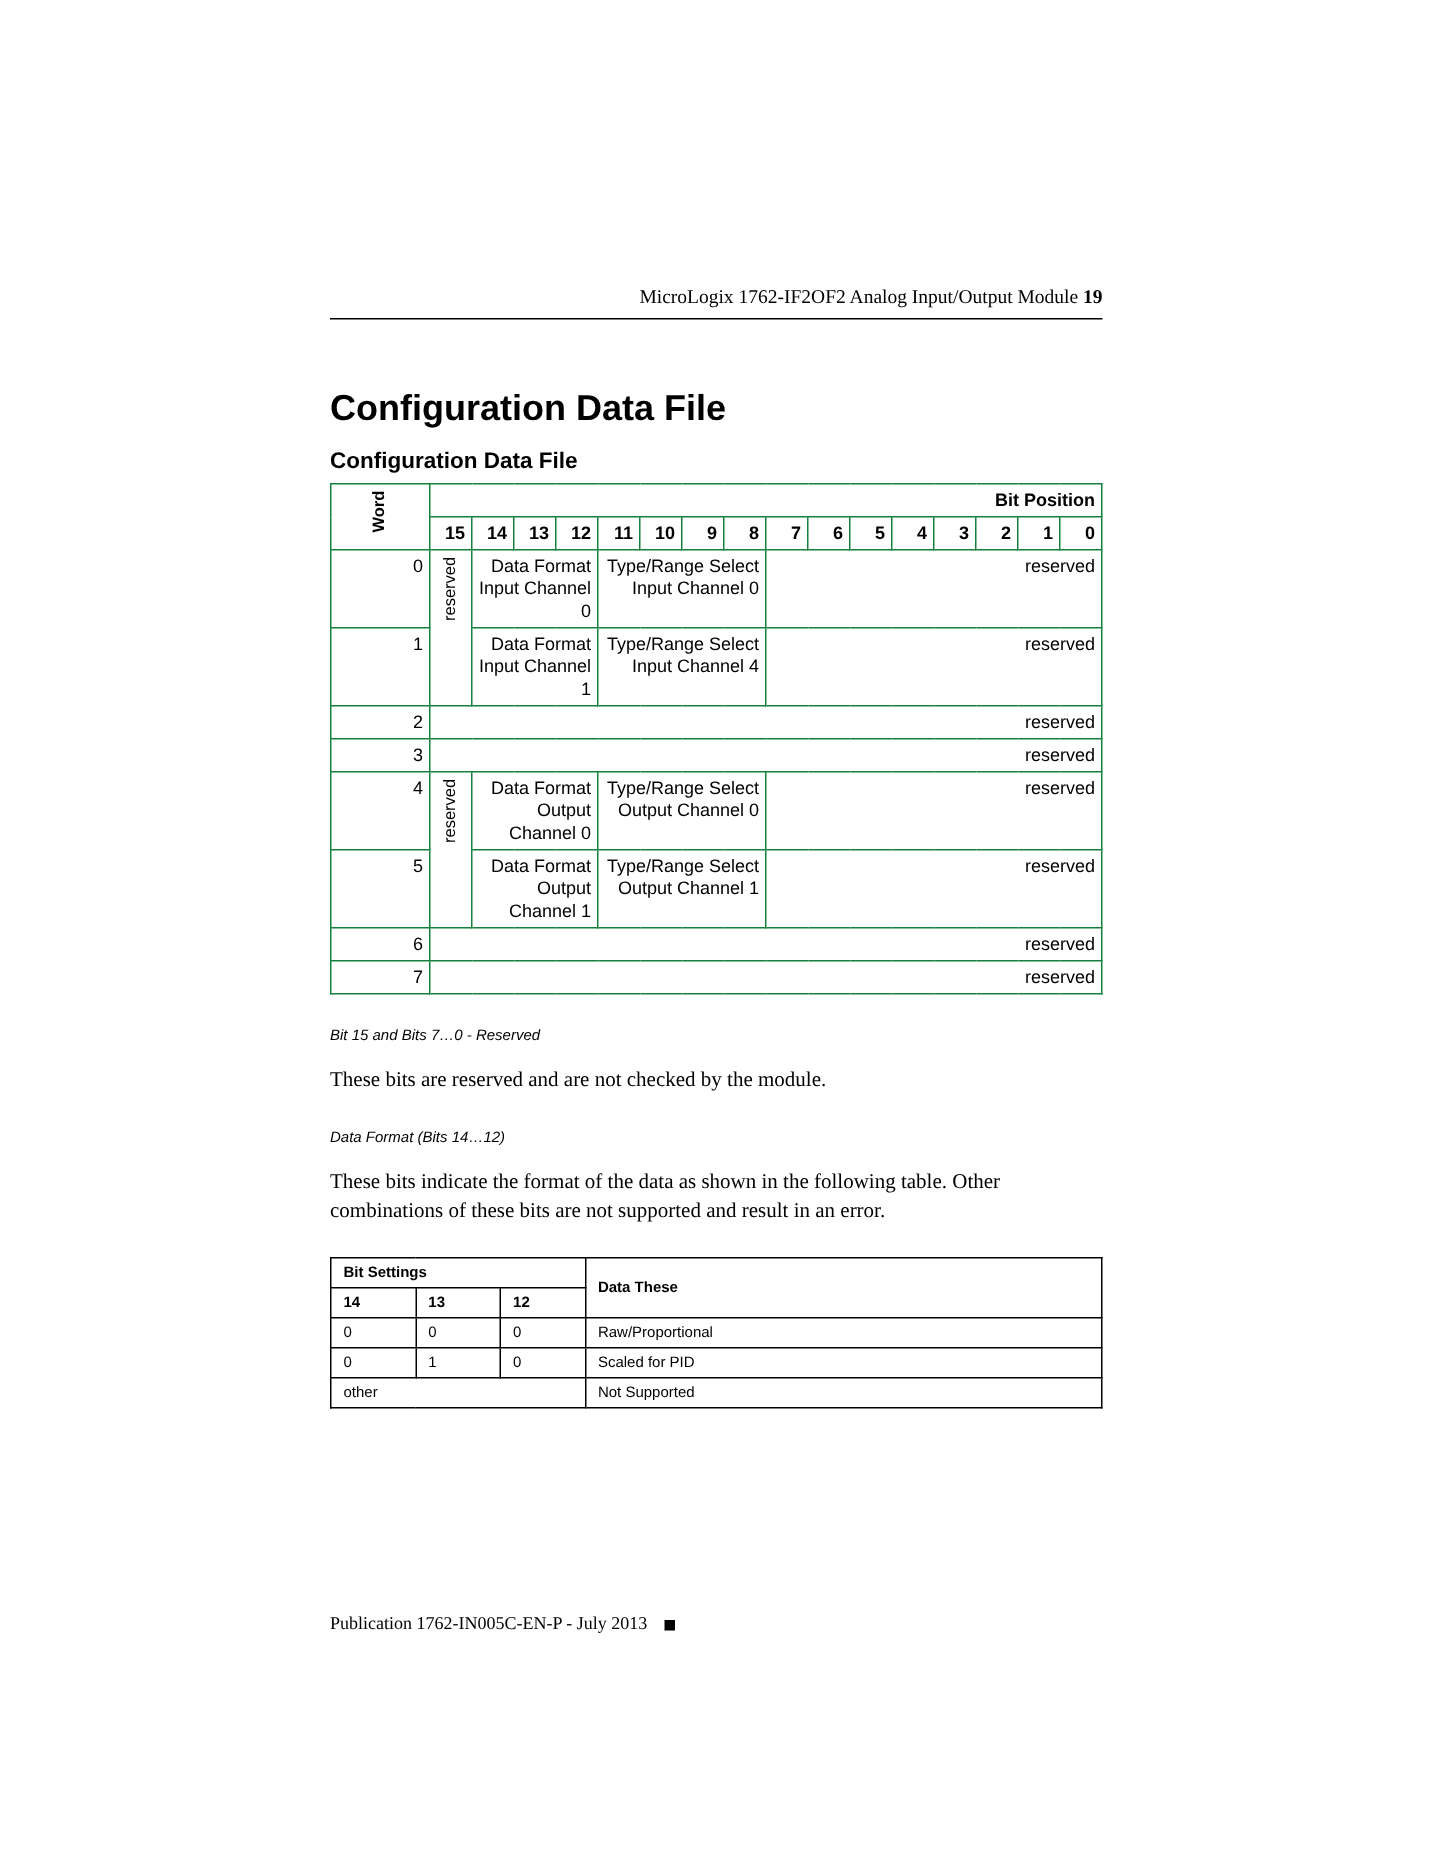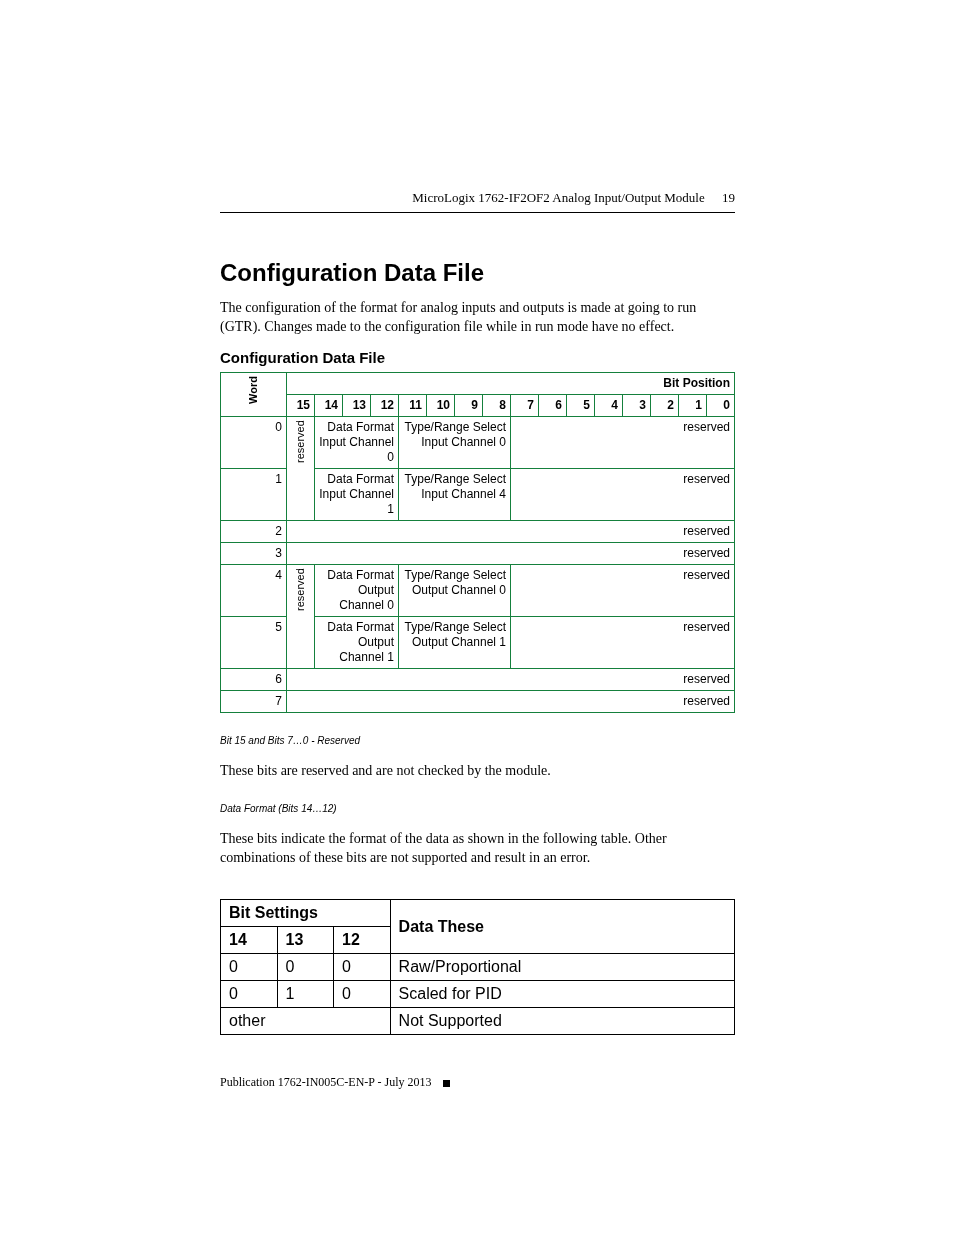--- a/index.html
+++ b/index.html
@@ -17,21 +17,21 @@
     left: 220px;
     top: 190px;
     width: 515px;
   }
   .running-head {
     font-family: Georgia, serif;
     font-size: 13px;
     text-align: right;
     margin-bottom: 6px;
   }
-  .running-head .pg { font-weight: normal; margin-left: 14px; }
+  .running-head .pg { font-weight: bold; }
   .head-rule { border-top: 1px solid #000; margin-bottom: 46px; }
   .h1 {
     font-family: Helvetica, Arial, sans-serif;
     font-weight: bold;
     font-size: 24px;
     margin: 0 0 12px 0;
   }
   .body-p {
     font-family: Georgia, serif;
     font-size: 14px;
@@ -79,22 +79,22 @@
     text-align: center;
     vertical-align: middle !important;
     padding: 4px 2px !important;
     font-size: 11px;
   }
   .narrow { width: 28px; margin-top: 44px; }
   table.fmt {
     border-collapse: collapse;
     width: 100%;
     font-family: Helvetica, Arial, sans-serif;
-    font-size: 16px;
-    margin-top: 32px;
+    font-size: 10px;
+    margin-top: 20px;
   }
   table.fmt th, table.fmt td {
     border: 1px solid #000;
     padding: 4px 8px;
     text-align: left;
   }
   table.fmt th { font-weight: bold; }
   .footer {
     position: absolute;
     left: 220px;
@@ -117,21 +117,20 @@
 
 <div class="page">
 
   <div class="running-head">
     <span>MicroLogix 1762-IF2OF2 Analog Input/Output Module</span>
     <span class="pg">19</span>
   </div>
   <div class="head-rule"></div>
 
   <div class="h1">Configuration Data File</div>
-  <p class="body-p">The configuration of the format for analog inputs and outputs is made at going to run (GTR). Changes made to the configuration file while in run mode have no effect.</p>
   <div class="h2">Configuration Data File</div>
 
   <table class="cfg">
     <tbody>
         <tr>
       <th rowspan="2" class="vword">Word</th>
       <th colspan="16">Bit Position</th>
     </tr>
     <tr>
       <th class="narrow">15</th>

